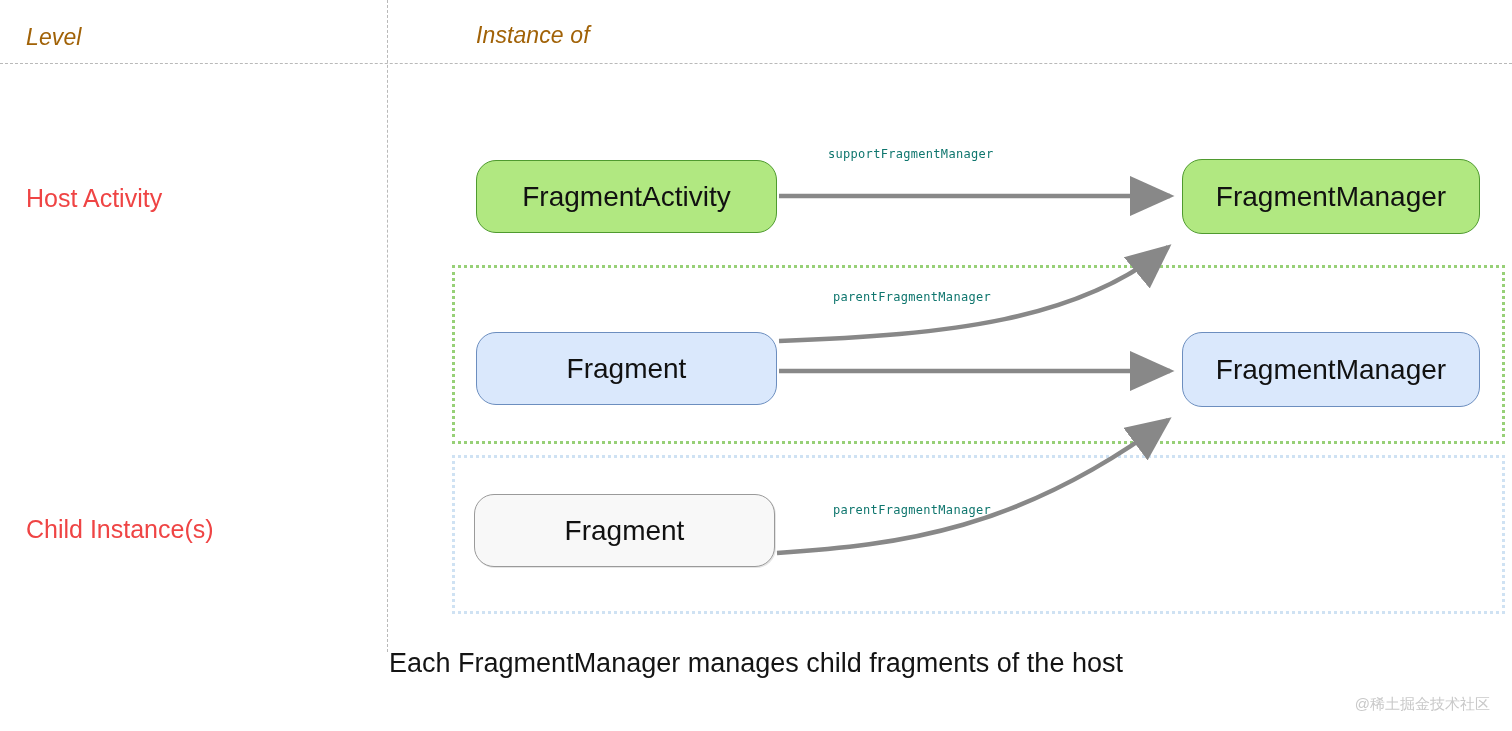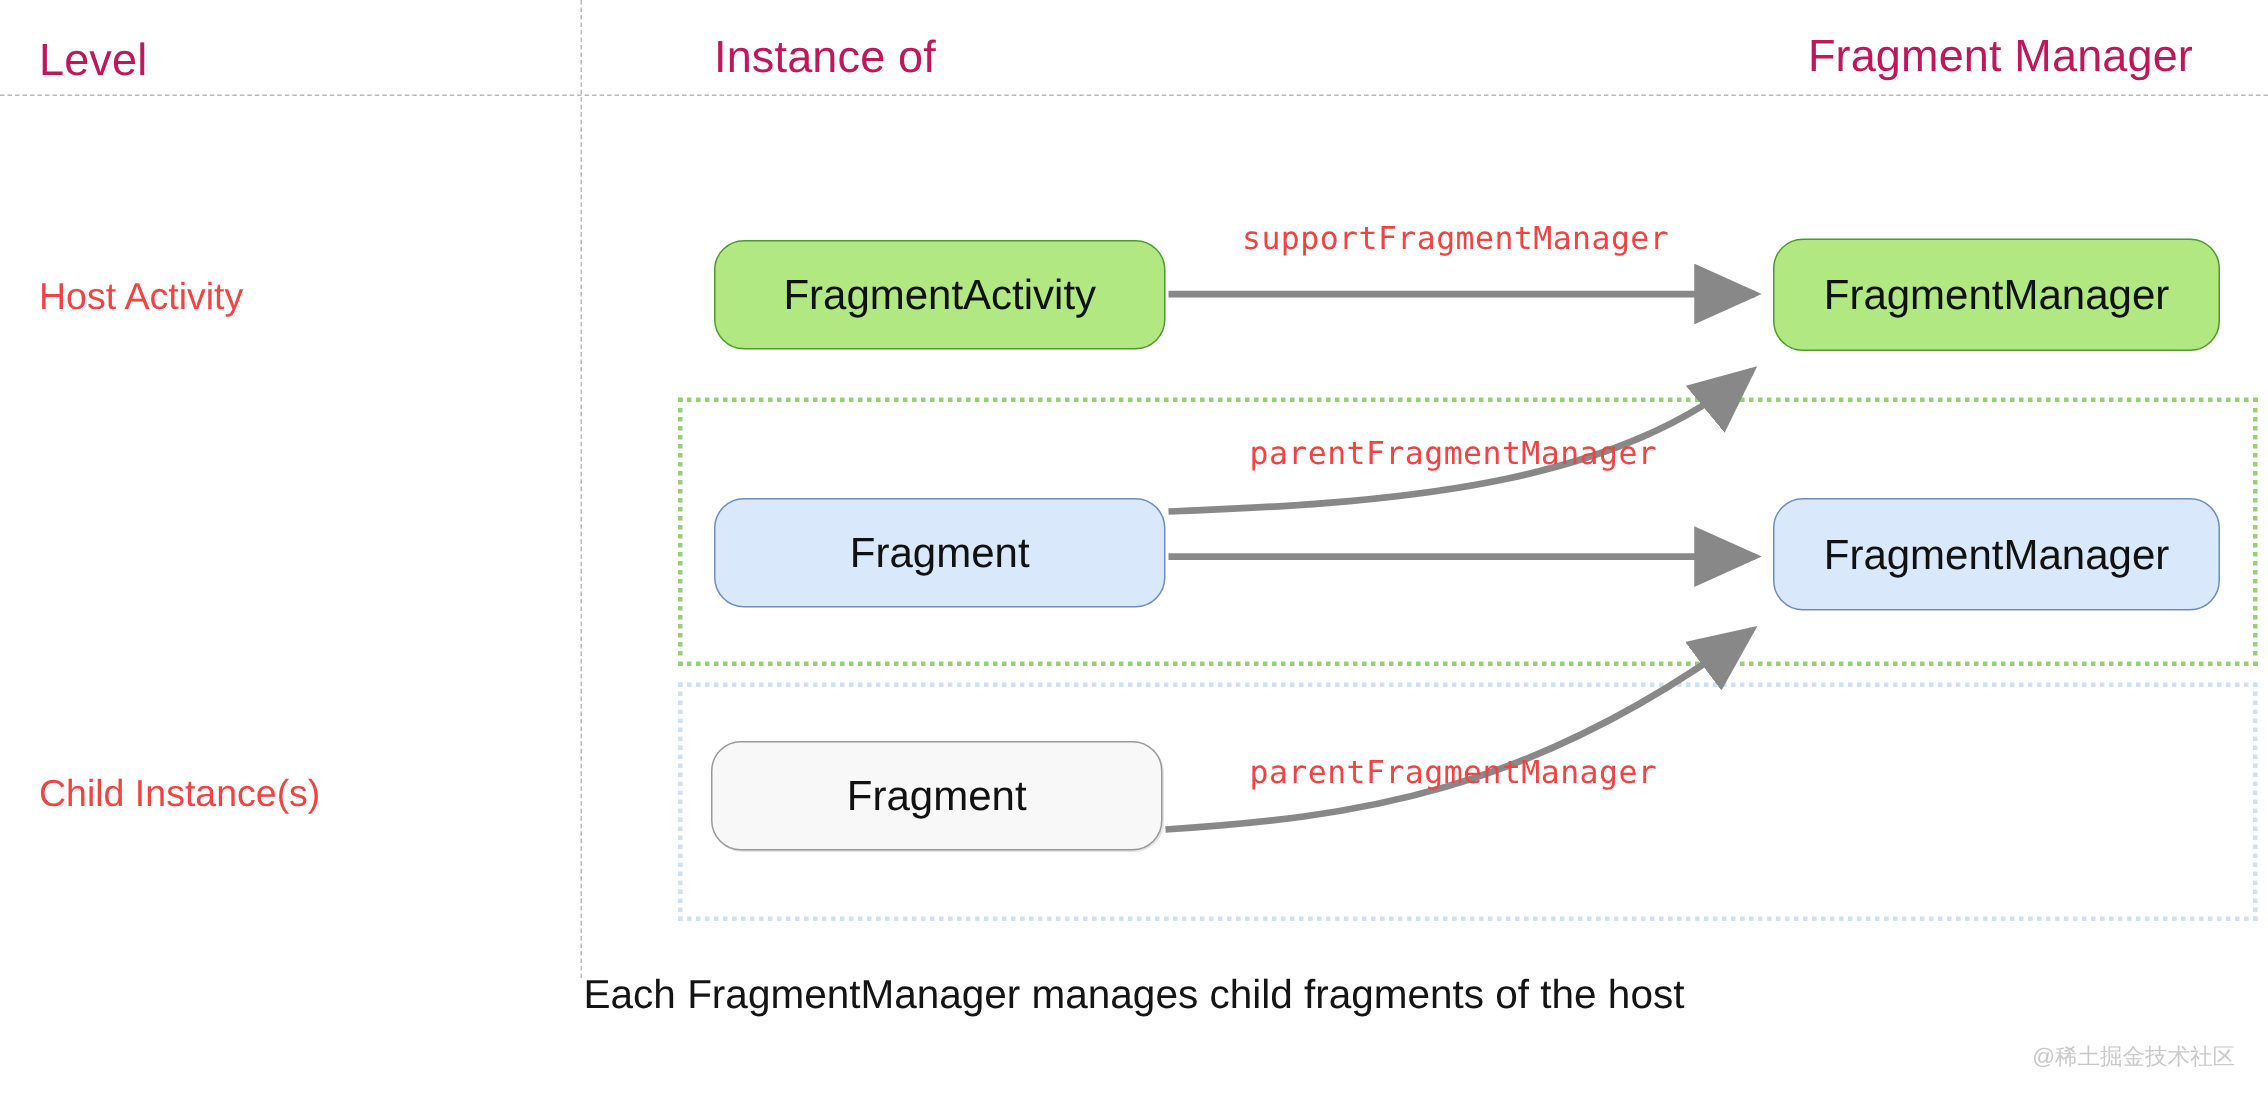--- a/index.html
+++ b/index.html
@@ -33,24 +33,25 @@
     left: 387px;
     top: 0;
     width: 0;
     height: 652px;
     border-left: 1.5px dashed #b9b9b9;
   }
 
   
   .col-head {
     position: absolute;
-    font-size: 30px;
-    color: #be185d;
+    font-size: 23px;
+    color: #a16207;
     white-space: nowrap;
     letter-spacing: 0.1px;
+    font-style: italic;
   }
   .col-head.level      { left: 26px;  top: 24px; }
   .col-head.instance   { left: 476px; top: 22px; }
   .col-head.manager    { right: 50px; top: 21px; }
 
   
   .row-label {
     position: absolute;
     left: 26px;
     font-size: 25px;
@@ -111,22 +112,22 @@
   .n-activity   { left: 476px; top: 160px; width: 301px;  height: 73px; }
   .n-fm-top     { left: 1182px; top: 159px; width: 298px; height: 75px; }
   .n-fragment-h { left: 476px; top: 332px; width: 301px;  height: 73px; }
   .n-fm-mid     { left: 1182px; top: 332px; width: 298px; height: 75px; }
   .n-fragment-c { left: 474px; top: 494px; width: 301px;  height: 73px; }
 
   
   .edge-label {
     position: absolute;
     font-family: "DejaVu Sans Mono", "Liberation Mono", monospace;
-    font-size: 21px;
-    color: #ef4444;
+    font-size: 12px;
+    color: #0f766e;
     white-space: nowrap;
     letter-spacing: 0.3px;
   }
   .el-support { left: 828px; top: 147px; }
   .el-parent1 { left: 833px; top: 290px; }
   .el-child   { left: 828px; top: 381px; }
   .el-parent2 { left: 833px; top: 503px; }
 
   
   #arrows {
@@ -160,21 +161,20 @@
 </head>
 <body>
 
 <div id="canvas">
 
   <div class="h-divider"></div>
   <div class="v-divider"></div>
 
   <div class="col-head level">Level</div>
   <div class="col-head instance">Instance of</div>
-  <div class="col-head manager">Fragment Manager</div>
 
   <div class="row-label r1">Host Activity</div>
   <div class="row-label r3">Child Instance(s)</div>
 
   <div class="group-box group-green"></div>
   <div class="group-box group-blue"></div>
 
   <svg id="arrows" viewBox="0 0 1512 731" xmlns="http://www.w3.org/2000/svg">
     <defs>
       <marker id="ah" markerWidth="10" markerHeight="9" refX="9" refY="4.5" orient="auto" markerUnits="strokeWidth">

